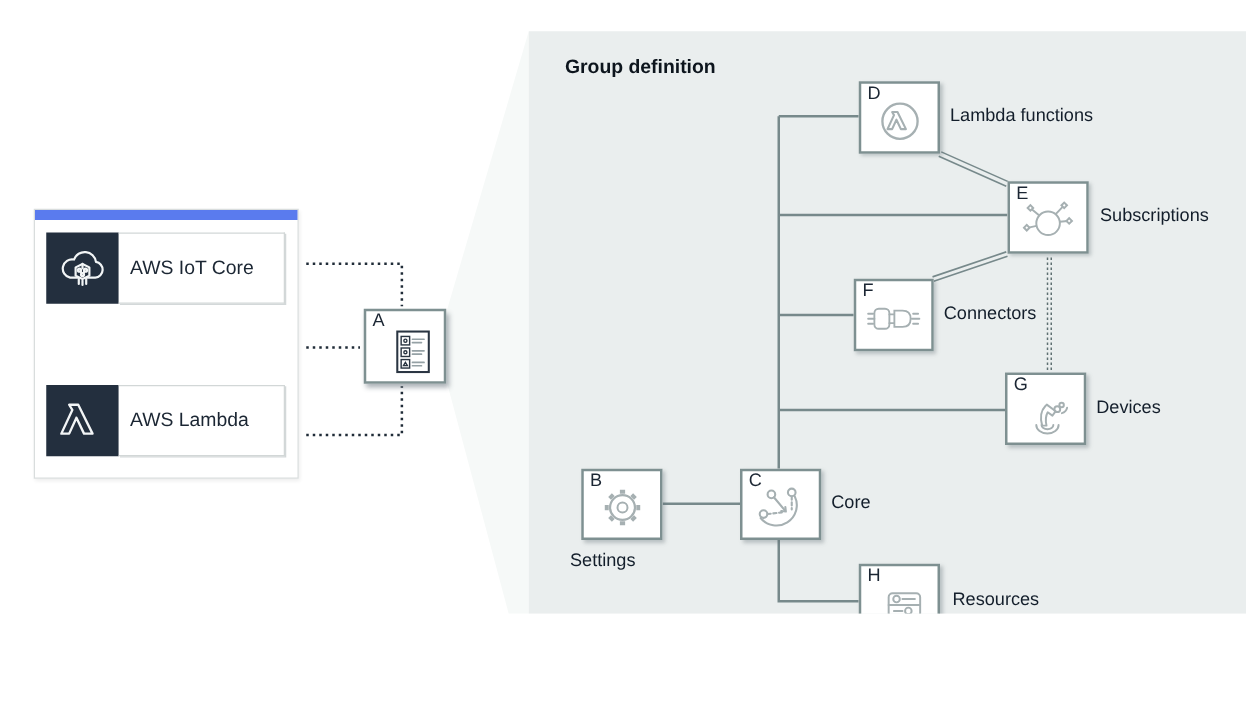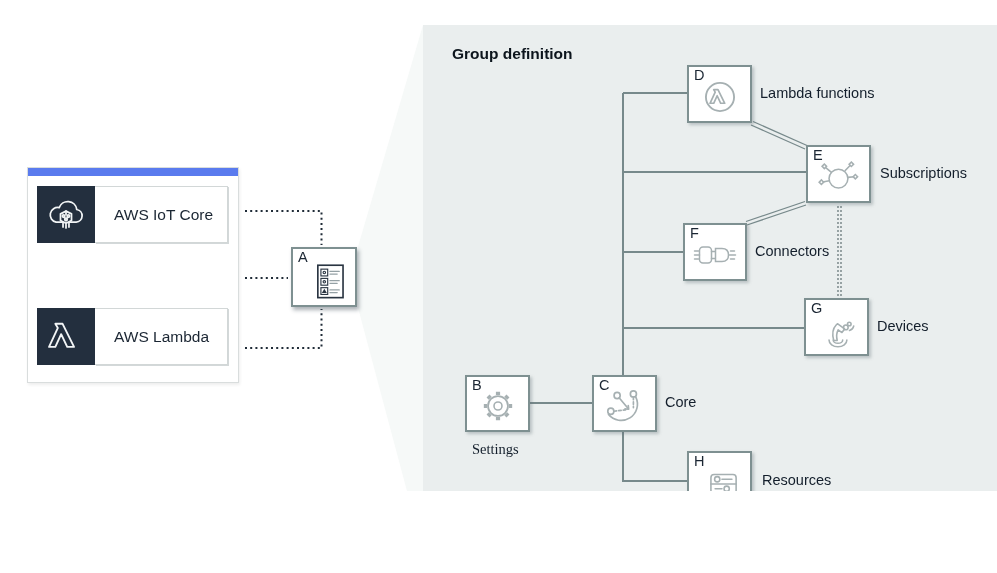--- a/index.html
+++ b/index.html
@@ -21,21 +21,21 @@
              background:#fff;border:1px solid #d9dddd;z-index:3;
              box-shadow:1px 2px 3px rgba(0,0,0,.07);box-sizing:border-box;}
   .svc-accent{position:absolute;top:0;left:0;right:0;height:8px;background:#5a7bee;}
   .svc-row{position:absolute;left:9px;width:191px;height:57px;display:flex;}
   .svc-row.r1{top:18px;} .svc-row.r2{top:79px;} .svc-row.r3{top:140px;}
   .svc-icon{width:58px;height:100%;background:#232f3e;flex:none;
             display:flex;align-items:center;justify-content:center;}
   .svc-label{flex:1;background:#fff;border:1px solid #d2d7d7;border-left:none;
              box-shadow:1px 1px 0 rgba(175,184,186,.55);
              display:flex;flex-direction:column;justify-content:center;
-             padding-left:19px;font-size:15.5px;color:#1b2633;line-height:19px;}
+             padding-left:9px;font-size:15.5px;color:#1b2633;line-height:19px;}
   .svc-label .l2{display:block;margin-left:6px;}
   .svc-label .l2:empty{display:none;}
 
   
   .node{position:absolute;background:#fff;border:2px solid #7e9091;
         box-sizing:border-box;z-index:3;
         box-shadow:2px 2px 3px rgba(95,110,115,.35);
         display:flex;align-items:center;justify-content:center;}
   .node .letter{position:absolute;top:0px;left:5px;font-size:14.5px;color:#1b2633;}
   .node svg{display:block;}
@@ -49,21 +49,21 @@
   #node-e{left:806px;top:145px;width:65px;height:58px;}
   #node-f{left:683px;top:223px;width:64px;height:58px;}
   #node-g{left:804px;top:298px;width:65px;height:58px;}
   #node-h{left:687px;top:451px;width:65px;height:60px;}
 
   #lbl-d{left:760px;top:85px;text-align:right;}
   #lbl-e{left:880px;top:165px;}
   #lbl-f{left:755px;top:243px;}
   #lbl-g{left:877px;top:318px;}
   #lbl-c{left:665px;top:394px;}
-  #lbl-b{left:472px;top:441px;font-family:Liberation Serif, serif;}
+  #lbl-b{left:456px;top:441px;}
   #lbl-h{left:762px;top:472px;}
 </style>
 </head>
 <body>
 
 <div class="stage">
 
   <svg id="bg-layer" class="layer" width="997" height="573">
     <polygon points="357,250 423,25 423,551 357,304" fill="#f6f9f8"></polygon>
   </svg>

